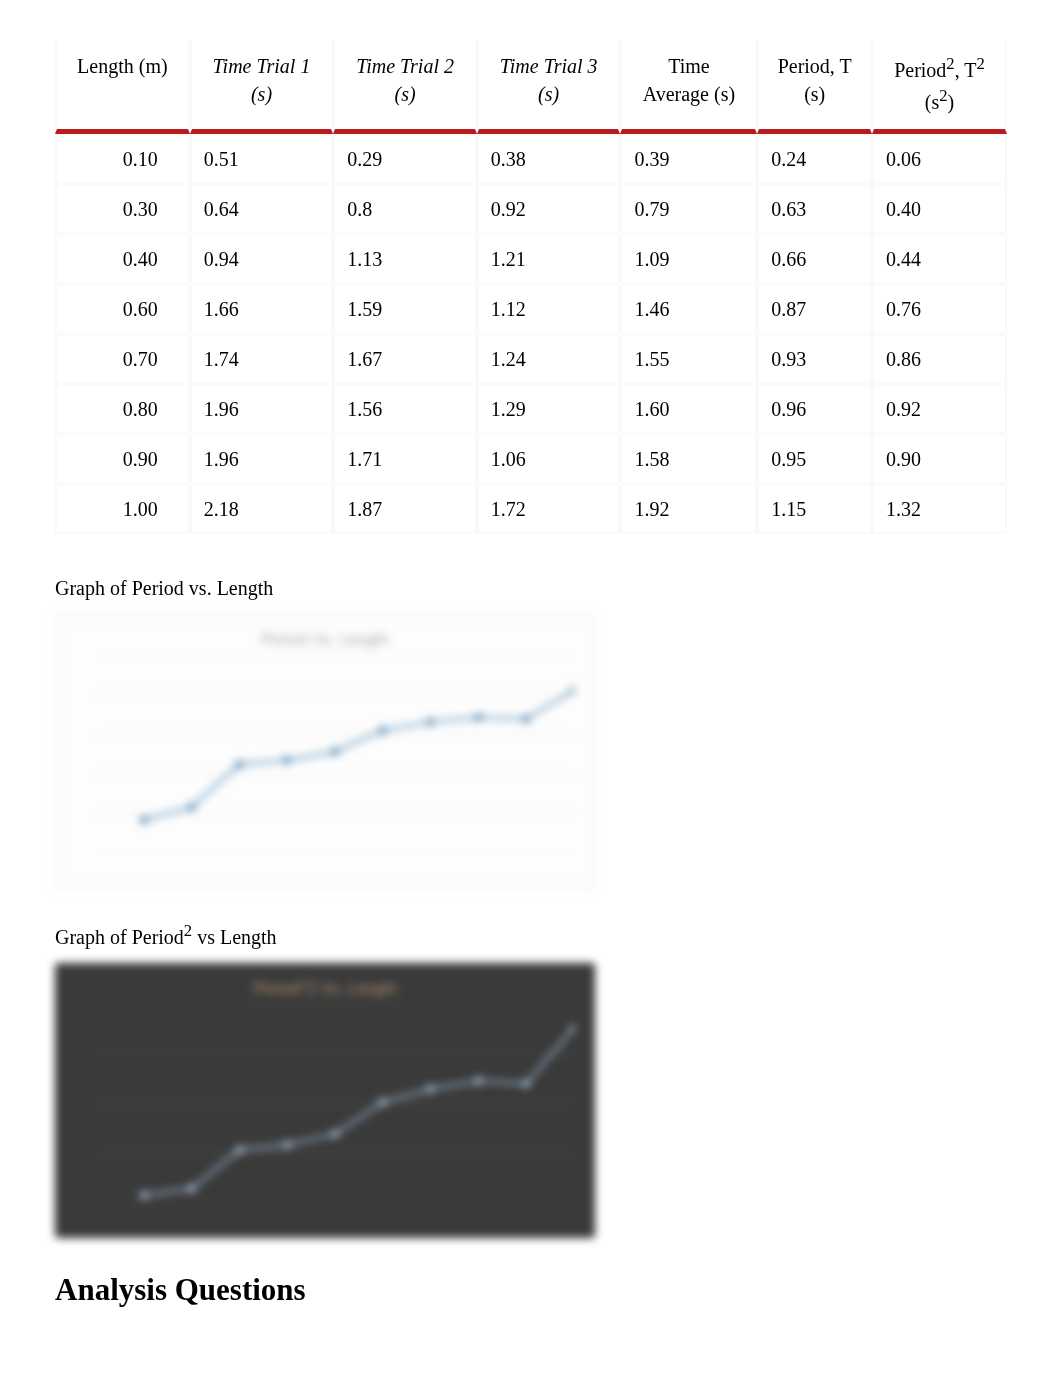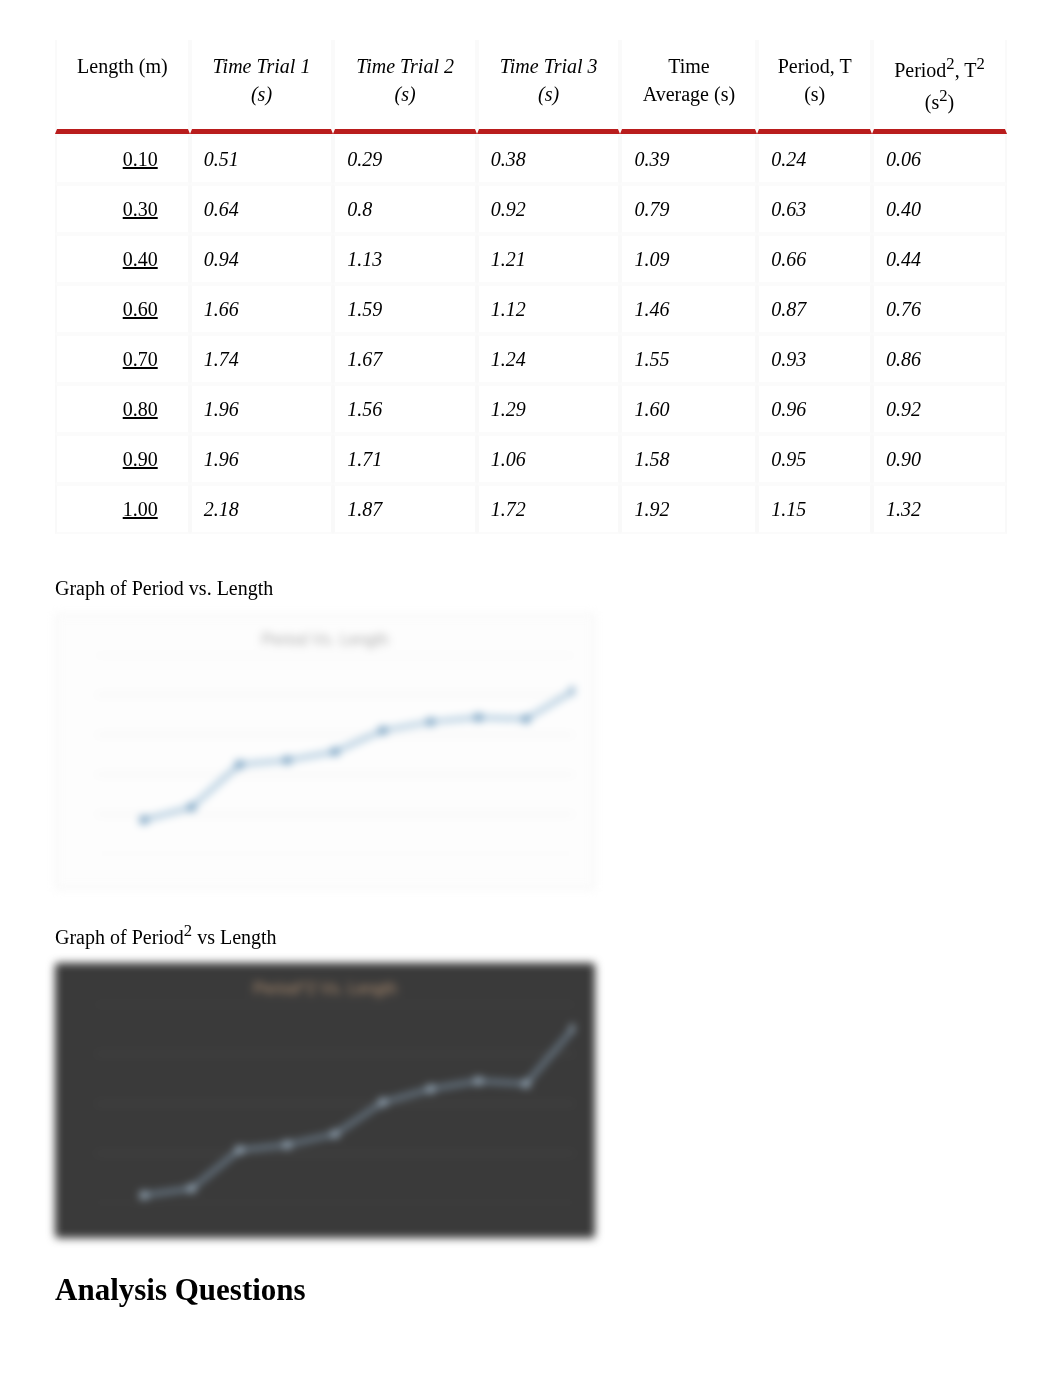--- a/index.html
+++ b/index.html
@@ -36,22 +36,22 @@
     .data-table thead th.col-period { font-style: normal; }
     .data-table thead th.col-period2 { font-style: normal; }
     .data-table tbody td {
       padding: 9px 10px;
       font-size: 20px;
       position: relative;
     }
     .data-table tbody tr {
       background: #ffffff;
     }
-    .data-table tbody td.col-length { text-align: right; padding-right: 30px; text-decoration: underline; }
-    .data-table tbody td.col-val { text-align: left; padding-left: 12px; font-style: italic; }
+    .data-table tbody td.col-length { text-align: right; padding-right: 30px; }
+    .data-table tbody td.col-val { text-align: left; padding-left: 12px; }
     
     .data-table thead th, .data-table tbody td {
       border-left: 2px solid rgba(0,0,0,0.02);
       border-right: 2px solid rgba(0,0,0,0.02);
     }
     .data-table tbody tr td {
       border-top: 2px solid rgba(0,0,0,0.015);
       border-bottom: 2px solid rgba(0,0,0,0.015);
     }
     .section-label {

